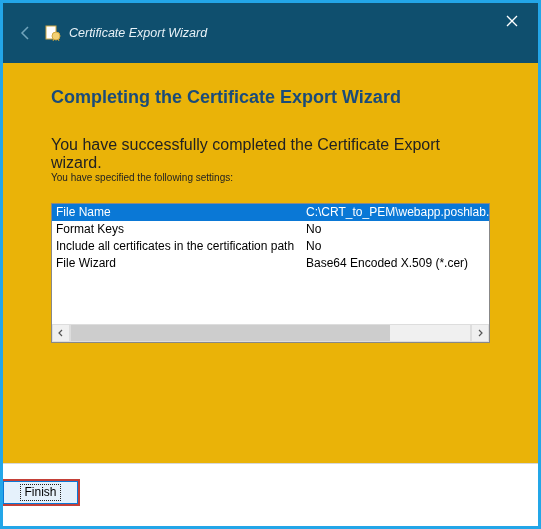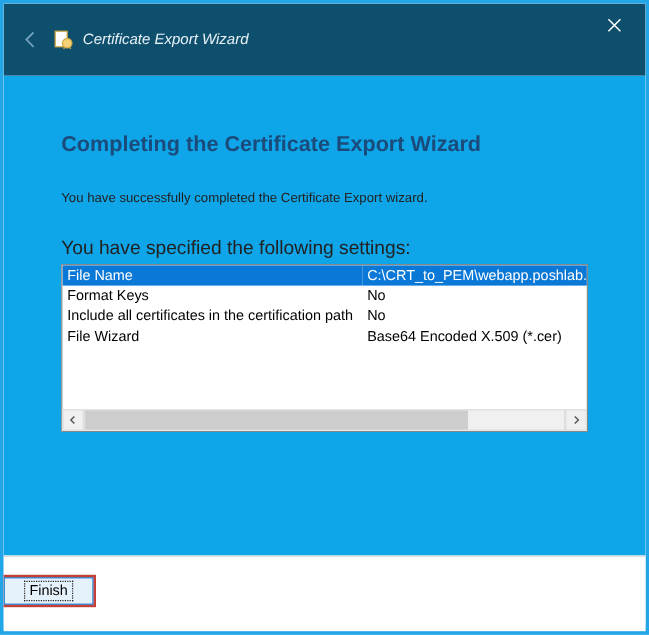--- a/index.html
+++ b/index.html
@@ -43,39 +43,38 @@
   .close-btn {
     position: absolute;
     top: 6px;
     right: 6px;
     width: 40px; height: 24px;
     display: flex; align-items: center; justify-content: center;
     color: #fff;
   }
   .close-btn svg { width: 12px; height: 12px; }
   .content {
-    padding: 39px 48px 0 48px;
-    background: #0ea5e9;
+    padding: 16px 48px 0 48px;
+    background: #eab308;
     height: 400px;
   }
   .heading {
     font-size: 18px;
     font-weight: 600;
     color: #1a4b7a;
     margin: 8px 0 28px 0;
   }
   .status-text {
-    font-size: 11px;
-    color: #222;
-    margin-bottom: 28px;
-  }
-  .settings-label {
     font-size: 16px;
     color: #222;
-    margin-bottom: 3px;
+  }
+  .settings-label {
+    font-size: 10px;
+    color: #222;
+    margin-bottom: 20px;
   }
   .settings-box {
     border: 1px solid #888;
     height: 140px;
     position: relative;
     overflow: hidden;
     background: #fff;
   }
   .settings-table {
     width: 580px;

